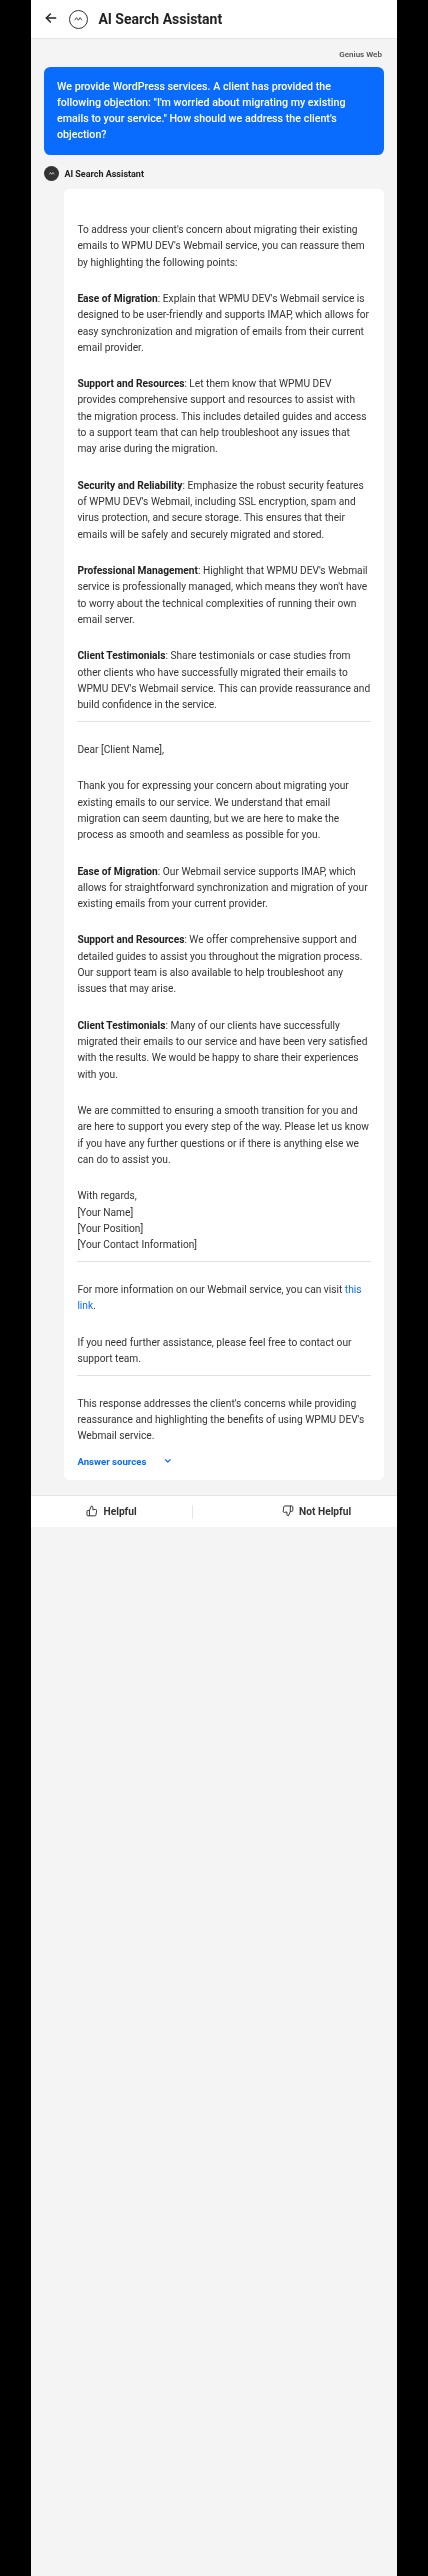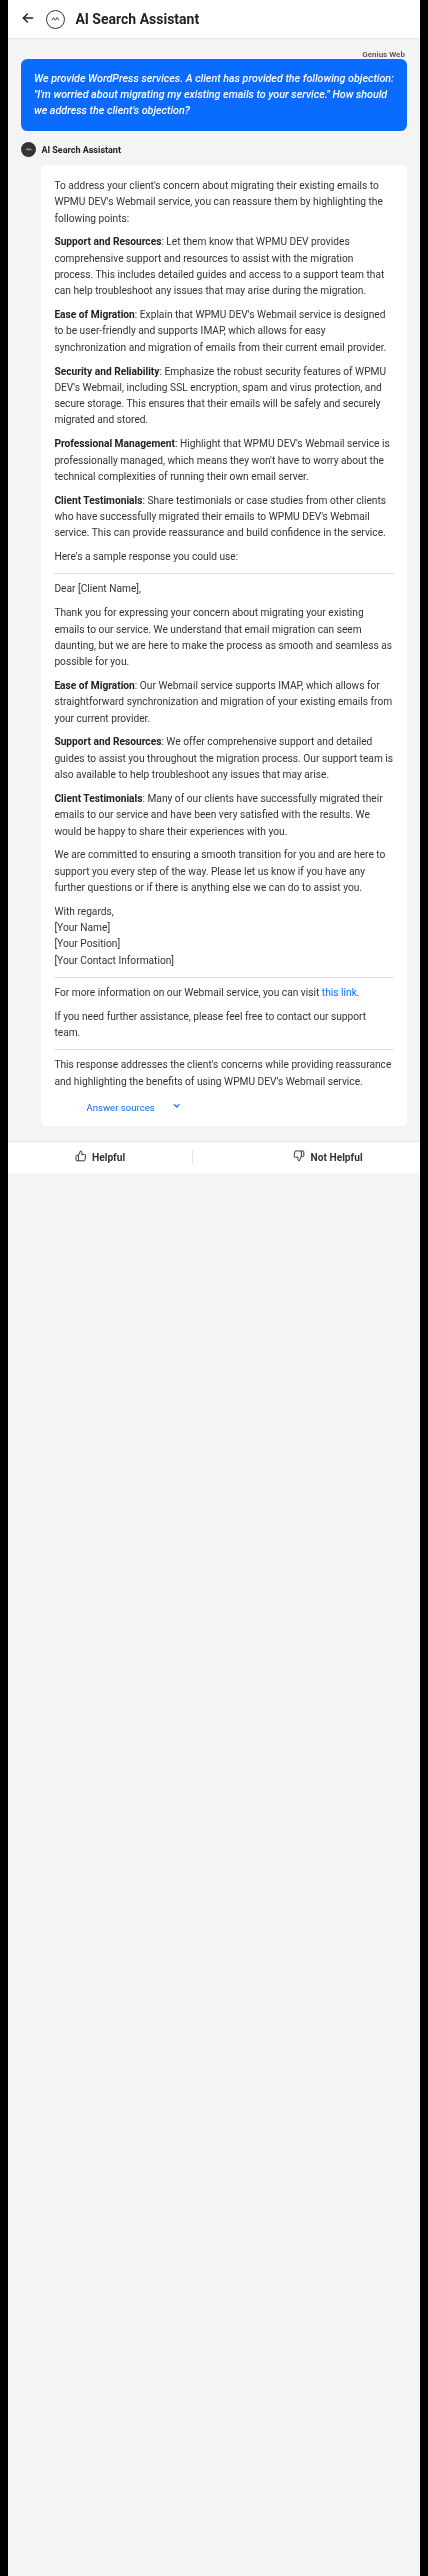--- a/index.html
+++ b/index.html
@@ -1,33 +1,33 @@
 <!DOCTYPE html>
 <html style="font-size:8.6px"><head>
 <meta charset="utf-8">
 <style>
 * { box-sizing: border-box; margin: 0; padding: 0; }
 body { background: #000; font-family: -apple-system, BlinkMacSystemFont, "Segoe UI", Roboto, Helvetica, Arial, sans-serif; display: flex; justify-content: center; }
-.app { width: 412px; background: #f4f4f5; min-height: 100vh; }
+.app { width: 366px; background: #f4f4f5; min-height: 100vh; }
 .header { background: #fff; display: flex; align-items: center; padding: 9.6px 13px; gap: 10.7px; border-bottom: 0.5px solid #e5e5e5; }
 .back-icon { cursor: pointer; }
 .logo-circle { width: 19px; height: 19px; border-radius: 50%; border: 1.1px solid #333; display: flex; align-items: center; justify-content: center; font-weight: 600; font-size: 6.4px; }
 .header-title { font-weight: 700; font-size: 14px; color: #222; }
 .chat { padding: 10.7px 13px 15px; }
-.source-label { text-align: right; font-size: 8px; color: #555; font-weight: 600; margin-bottom: 0; padding-right: 2.1px; }
-.user-bubble { background: #0a6bff; color: #fff; padding: 11.8px 13px; border-radius: 6.4px; font-size: 10.7px; line-height: 1.5; font-weight: 500; font-style: italic; }
+.source-label { text-align: right; font-size: 8px; color: #555; font-weight: 600; margin-bottom: 8px; padding-right: 2.1px; }
+.user-bubble { background: #0a6bff; color: #fff; padding: 11.8px 13px; border-radius: 6.4px; font-size: 10.7px; line-height: 1.5; font-weight: 500; }
 .ai-row { display: flex; align-items: center; gap: 5.4px; margin: 11.8px 0 7.5px; }
 .ai-avatar { width: 15px; height: 15px; border-radius: 50%; background: #333; color: #fff; display: flex; align-items: center; justify-content: center; font-size: 5.9px; font-weight: 600; }
 .ai-name { font-weight: 700; font-size: 9px; color: #222; }
 .ai-body { background: #fff; border-radius: 5.4px; padding: 13px 13px 10.7px; margin-left: 20.4px; font-size: 10.2px; line-height: 1.6; color: #333; }
-.ai-body p { margin-bottom: 7.5px; }
+.ai-body p { margin-bottom: 7.5px; margin-top: 20px; }
 .ai-body strong { font-weight: 700; color: #222; }
 .ai-body hr { border: none; border-top: 0.5px solid #e2e2e2; margin: 7.5px 0; }
 .ai-body a { color: #0a6bff; text-decoration: none; }
-.answer-sources { display: flex; align-items: center; gap: 17px; color: #0a6bff; font-weight: 400; font-size: 9.6px; margin-top: 9.6px; cursor: pointer; margin-left: 32px; }
+.answer-sources { display: flex; align-items: center; gap: 17px; color: #0a6bff; font-weight: 700; font-size: 9.6px; margin-top: 9.6px; cursor: pointer; }
 .feedback { background: #fff; border-top: 0.5px solid #e5e5e5; display: flex; padding: 8.6px 0; }
 .feedback-btn { flex: 1; display: flex; align-items: center; justify-content: center; gap: 5.4px; font-weight: 700; font-size: 10.2px; color: #333; cursor: pointer; }
 .feedback-btn + .feedback-btn { border-left: 0.5px solid #e5e5e5; padding-left: 43px; }
 svg { flex-shrink: 0; }
 </style>
 </head>
 <body>
 
 <div class="app">
   <div class="header">
@@ -54,27 +54,26 @@
         <svg width="7.5" height="7.5" viewBox="0 0 24 24" fill="none" stroke="#fff" stroke-width="2">
             <path d="M4 14 L8 8 L12 14 L16 8 L20 14"></path>
           </svg>
       </span>
       <span class="ai-name">AI Search Assistant</span>
     </div>
 
     <div class="ai-body">
       <p>To address your client's concern about migrating their existing emails to WPMU DEV's Webmail service, you can reassure them by highlighting the following points:</p>
       <div id="points-container">
+          <p><strong>Ease of Migration</strong>: Explain that WPMU DEV's Webmail service is designed to be user-friendly and supports IMAP, which allows for easy synchronization and migration of emails from their current email provider.</p>
           <p><strong>Support and Resources</strong>: Let them know that WPMU DEV provides comprehensive support and resources to assist with the migration process. This includes detailed guides and access to a support team that can help troubleshoot any issues that may arise during the migration.</p>
-          <p><strong>Ease of Migration</strong>: Explain that WPMU DEV's Webmail service is designed to be user-friendly and supports IMAP, which allows for easy synchronization and migration of emails from their current email provider.</p>
           <p><strong>Security and Reliability</strong>: Emphasize the robust security features of WPMU DEV's Webmail, including SSL encryption, spam and virus protection, and secure storage. This ensures that their emails will be safely and securely migrated and stored.</p>
           <p><strong>Professional Management</strong>: Highlight that WPMU DEV's Webmail service is professionally managed, which means they won't have to worry about the technical complexities of running their own email server.</p>
           <p><strong>Client Testimonials</strong>: Share testimonials or case studies from other clients who have successfully migrated their emails to WPMU DEV's Webmail service. This can provide reassurance and build confidence in the service.</p>
         </div>
-      <p>Here's a sample response you could use:</p>
       <hr>
       <p>Dear [Client Name],</p>
       <p>Thank you for expressing your concern about migrating your existing emails to our service. We understand that email migration can seem daunting, but we are here to make the process as smooth and seamless as possible for you.</p>
       <div id="letter-points-container">
           <p><strong>Ease of Migration</strong>: Our Webmail service supports IMAP, which allows for straightforward synchronization and migration of your existing emails from your current provider.</p>
           <p><strong>Support and Resources</strong>: We offer comprehensive support and detailed guides to assist you throughout the migration process. Our support team is also available to help troubleshoot any issues that may arise.</p>
           <p><strong>Client Testimonials</strong>: Many of our clients have successfully migrated their emails to our service and have been very satisfied with the results. We would be happy to share their experiences with you.</p>
         </div>
       <p>We are committed to ensuring a smooth transition for you and are here to support you every step of the way. Please let us know if you have any further questions or if there is anything else we can do to assist you.</p>
       <p>

